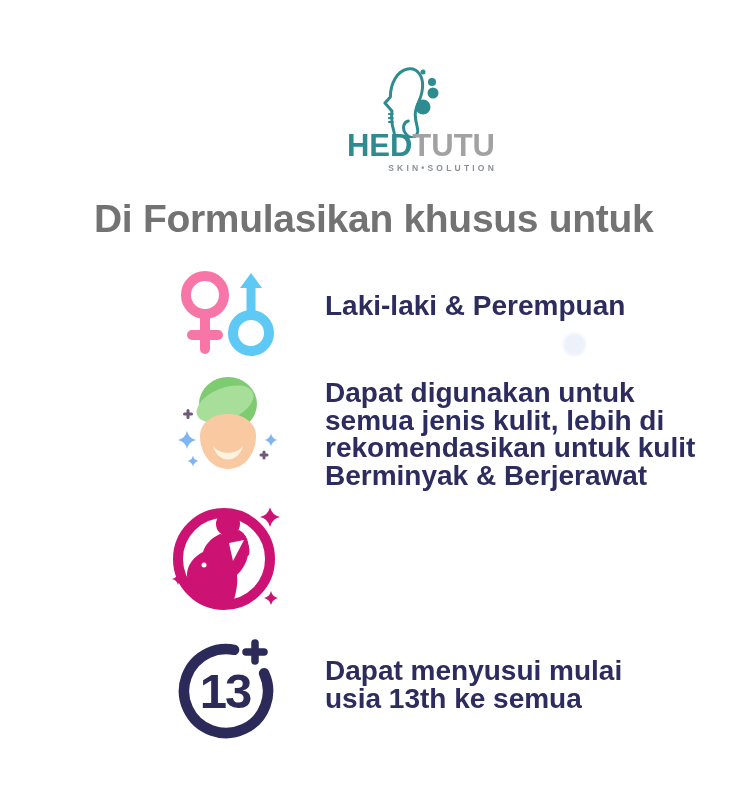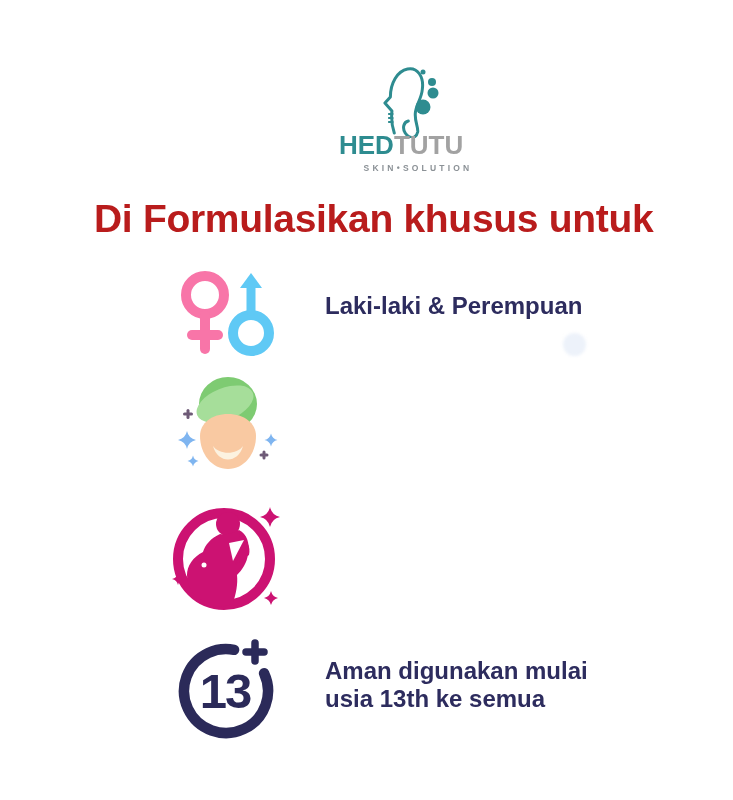--- a/index.html
+++ b/index.html
@@ -3,31 +3,31 @@
 <meta charset="utf-8">
 <style>
   html,body{margin:0;padding:0;background:#fff;}
   .canvas{
     position:relative;width:733px;height:800px;background:#ffffff;
     font-family:"Liberation Sans",sans-serif;overflow:hidden;
   }
   .abs{position:absolute;}
   
   .logo-head{left:372px;top:58px;}
-  .wordmark{left:339px;top:129px;width:156px;text-align:left;
-    font-size:26px;font-weight:bold;letter-spacing:0px;line-height:33px;white-space:nowrap;}
+  .wordmark{left:339px;top:129px;width:156px;text-align:right;
+    font-size:31px;font-weight:bold;letter-spacing:0px;line-height:33px;white-space:nowrap;}
   .wm-primary{color:#2E8C90;}
   .wm-secondary{color:#A2A2A2;}
-  .tagline{left:339px;top:163px;width:158px;text-align:center;
+  .tagline{left:339px;top:163px;width:158px;text-align:right;
     font-size:8.5px;letter-spacing:3.2px;color:#8B9196;font-weight:bold;}
   
   .heading{left:94px;top:196px;width:640px;font-size:39px;font-weight:bold;
-    color:#b91c1c;letter-spacing:-0.3px;line-height:46px;}
+    color:#737373;letter-spacing:-0.3px;line-height:46px;}
   
-  .feature-text{color:#2D2C5E;font-weight:bold;font-size:24px;line-height:27.5px;}
+  .feature-text{color:#2D2C5E;font-weight:bold;font-size:28px;line-height:27.5px;}
   .ft-1{left:325px;top:291px;line-height:30px;}
   .ft-2{left:325px;top:379px;}
   .ft-3{left:325px;top:530px;}
   .ft-4{left:325px;top:657px;}
   .icon-1{left:181px;top:266px;}
   .icon-2{left:178px;top:374px;}
   .icon-3{left:167px;top:503px;}
   .icon-4{left:176px;top:637px;}
   
   .bubble{left:563px;top:333px;width:23px;height:23px;border-radius:50%;
@@ -87,20 +87,26 @@
         <rect x="84.5" y="76.5" width="3" height="9" rx="1.5"></rect>
         <rect x="81.5" y="79.5" width="9" height="3" rx="1.5"></rect>
       </g>
       <g fill="#7FB5F0">
         <path d="M9,57 Q10.6,64.4 18,66 Q10.6,67.6 9,75 Q7.4,67.6 0,66 Q7.4,64.4 9,57 Z"></path>
         <path d="M15,81.5 Q16,86 20.5,87 Q16,88 15,92.5 Q14,88 9.5,87 Q14,86 15,81.5 Z"></path>
         <path d="M93,59.5 Q94.2,64.8 99.5,66 Q94.2,67.2 93,72.5 Q91.8,67.2 86.5,66 Q91.8,64.8 93,59.5 Z"></path>
       </g>
     </g>
   </svg>
+  <div class="abs feature-text ft-2">
+    <div>Dapat digunakan untuk</div>
+    <div>semua jenis kulit, lebih di</div>
+    <div>rekomendasikan untuk kulit</div>
+    <div>Berminyak &amp; Berjerawat</div>
+  </div>
 
   <svg class="abs icon-3" width="114" height="114" viewBox="0 0 114 114">
     <circle cx="57" cy="56" r="46" fill="none" stroke="#CC1272" stroke-width="10"></circle>
     <g fill="#CC1272">
       <circle cx="61" cy="21" r="12"></circle>
       <path d="M53,31 C44,35 38,42 36,49 C26,54 20,63 20,72 C20,84 27,94 37,98 L40,102 C50,105 60,104 66,100 C69,91 71,81 70,72 C75,67 80,60 81,51 C83,40 80,31 72,27 C67,30 60,32 53,31 Z"></path>
       <path d="M72,30 C80,36 84,44 82,52 L68,62 C73,52 74,42 72,30 Z"></path>
     </g>
     <path d="M62,40 L77,37 L66,58 Z" fill="#ffffff"></path>
     <circle cx="37" cy="62" r="2.5" fill="#ffffff"></circle>
@@ -113,19 +119,19 @@
 
   <svg class="abs icon-4" width="104" height="110" viewBox="0 0 104 110">
     <circle cx="50" cy="54" r="42" fill="none" stroke="#2B2A59" stroke-width="10.5" stroke-linecap="round" stroke-dasharray="224 40" transform="rotate(-25 50 54)"></circle>
     <text x="49" y="71" text-anchor="middle" class="badge-digits" font-size="49" letter-spacing="-2" fill="#2B2A59">13</text>
     <g stroke="#2B2A59" stroke-width="7.5" stroke-linecap="round">
       <line x1="70" y1="15" x2="88" y2="15"></line>
       <line x1="79" y1="6" x2="79" y2="24"></line>
     </g>
   </svg>
   <div class="abs feature-text ft-4">
-    <div>Aman digunakan mulai</div>
+    <div>Dapat menyusui mulai</div>
     <div>usia 13th ke semua</div>
   </div>
 
   <div class="abs bubble"></div>
 
 </div>
 
 </body></html>

